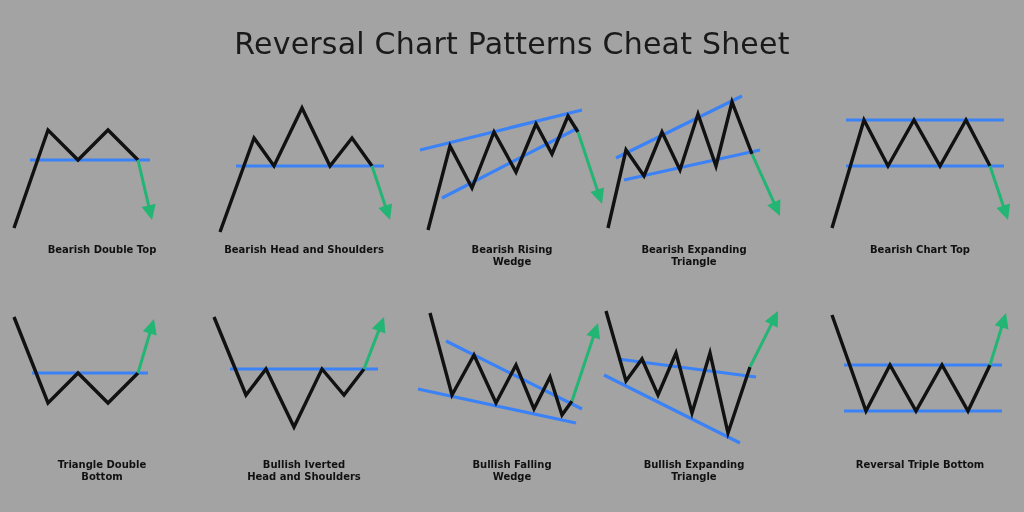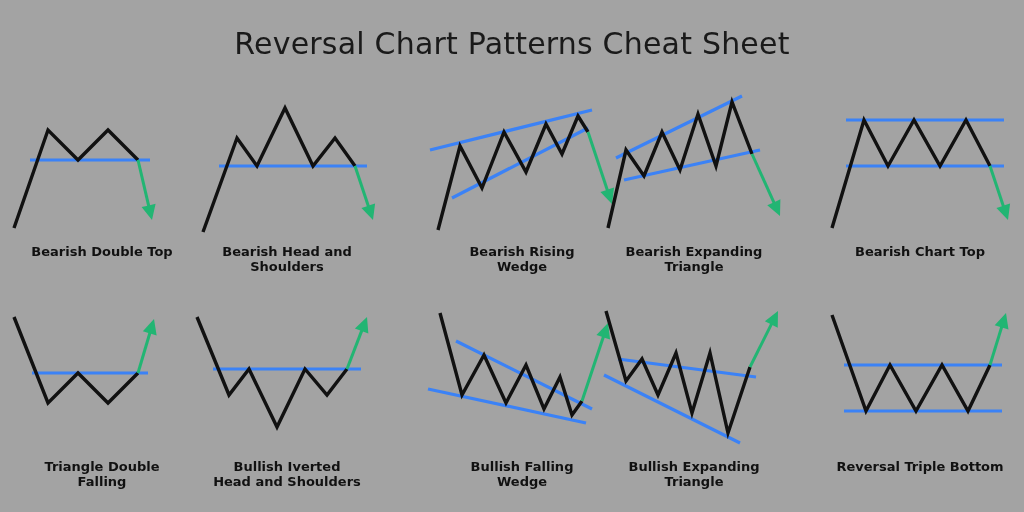--- a/index.html
+++ b/index.html
@@ -46,35 +46,35 @@
   .figure svg {
     display: block;
     width: 204px;
     height: 150px;
     overflow: visible;
   }
   .caption {
     margin-top: 6px;
     width: 204px;
     text-align: center;
-    font-size: 13px;
+    font-size: 10px;
     font-weight: bold;
     line-height: 1.18;
     color: #111111;
     font-family: "DejaVu Sans", sans-serif;
   }
   .caption .ln {
     display: block;
   }
   
   .r0 { top: 0px; }
   .r1 { top: 215px; }
   .c0 { left: 0px; }
-  .c1 { left: 185px; }
-  .c2 { left: 420px; }
+  .c1 { left: 202px; }
+  .c2 { left: 410px; }
   .c3 { left: 592px; }
   .c4 { left: 818px; }
 </style>
 </head>
 <body>
 
 <div id="page">
 
   <div id="title">Reversal Chart Patterns Cheat Sheet</div>
 
@@ -153,21 +153,21 @@
         <div class="figure">
           <svg viewBox="0 0 204 150" preserveAspectRatio="xMidYMid meet">
             <line x1="32" y1="70" x2="148" y2="70" stroke="#3b82f6" stroke-width="3.2" stroke-linecap="butt"></line>
             <polyline points="14,14 48,100 78,70 108,100 138,70" fill="none" stroke="#111111" stroke-width="3.4" stroke-linejoin="miter" stroke-linecap="butt"></polyline>
             <line x1="138" y1="70" x2="150.30685171401214" y2="28.464375465209038" stroke="#22b573" stroke-width="3" stroke-linecap="butt"></line>
             <polygon points="154,16 156.6420214661298,32.4274076644037 151.80967897807952,30.99560248275918 147.66767113117928,29.768340898492443 142.835328643129,28.33653571684792" fill="#22b573"></polygon>
           </svg>
         </div>
         <div class="caption">
           <span class="ln">Triangle Double</span>
-          <span class="ln">Falling</span>
+          <span class="ln">Bottom</span>
         </div>
       </div>
       <div class="cell r1 c1">
         <div class="figure">
           <svg viewBox="0 0 204 150" preserveAspectRatio="xMidYMid meet">
             <line x1="28" y1="66" x2="176" y2="66" stroke="#3b82f6" stroke-width="3.2" stroke-linecap="butt"></line>
             <polyline points="12,14 44,92 64,66 92,124 120,66 142,92 162,66" fill="none" stroke="#111111" stroke-width="3.4" stroke-linejoin="miter" stroke-linecap="butt"></polyline>
             <line x1="162" y1="66" x2="177.3332719689847" y2="26.13349288063977" stroke="#22b573" stroke-width="3" stroke-linecap="butt"></line>
             <polygon points="182,14 183.33540217502897,30.58483346406975 178.63134031976557,28.77557890435305 174.59928730096834,27.224789281738733 169.89522544570494,25.415534722022034" fill="#22b573"></polygon>
           </svg>

